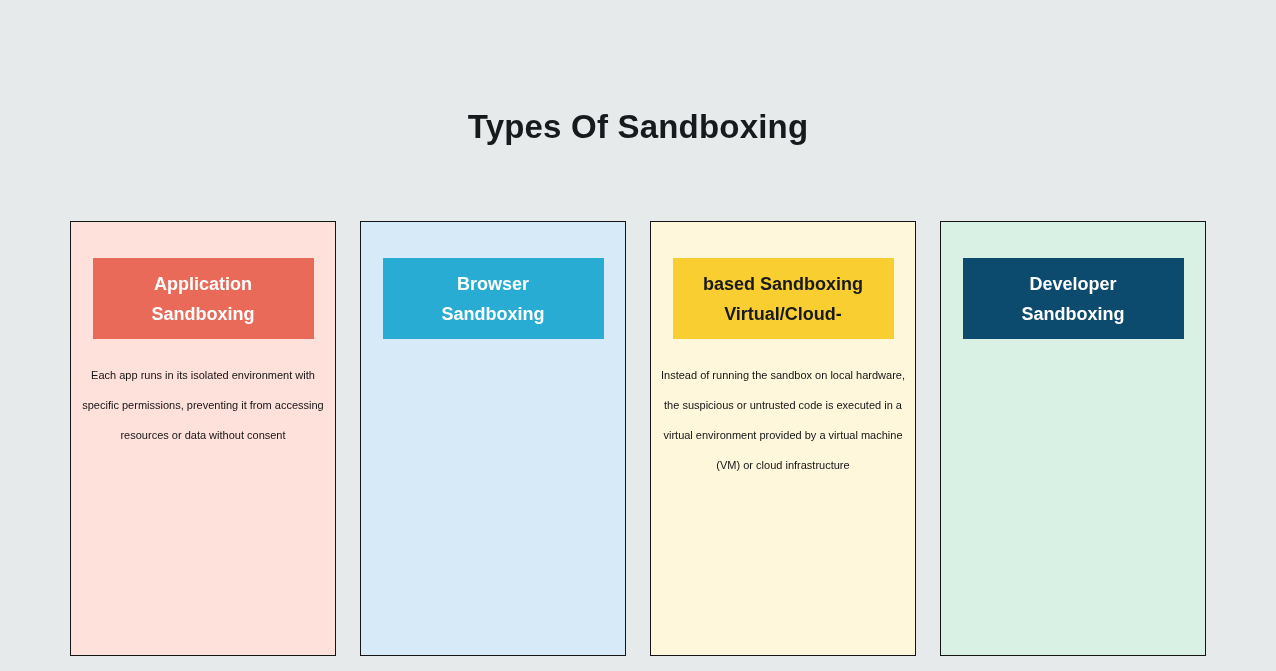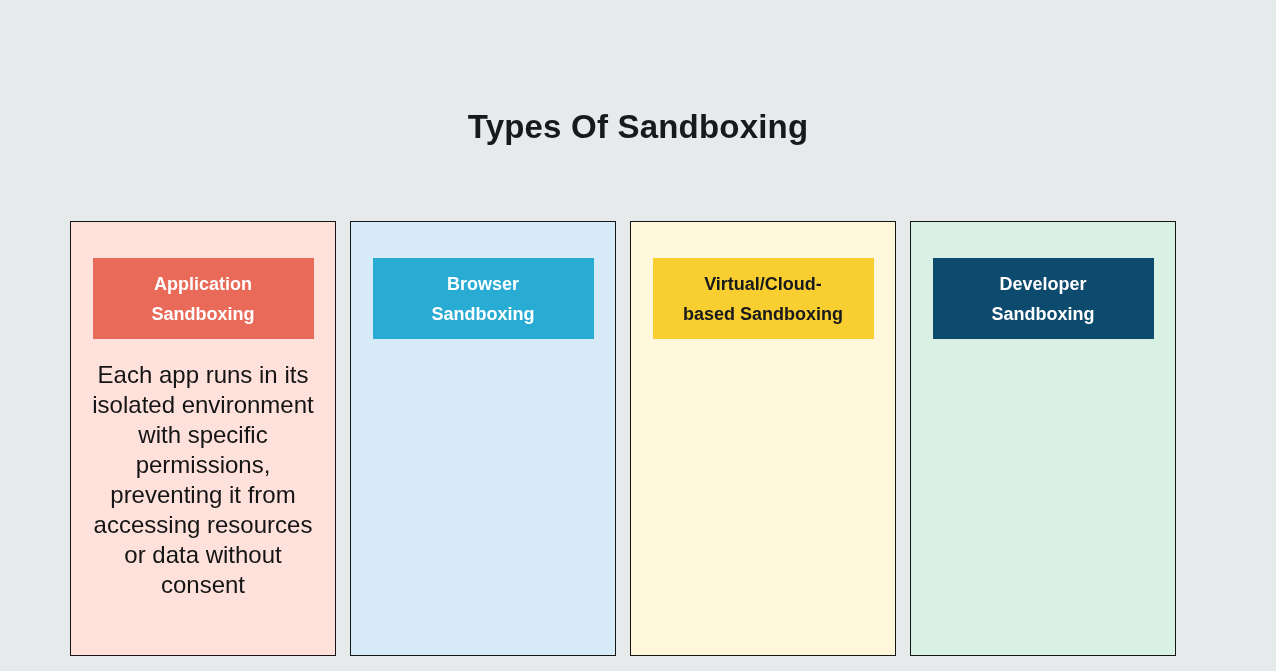--- a/index.html
+++ b/index.html
@@ -20,21 +20,21 @@
     font-weight: bold;
     letter-spacing: 0.2px;
     padding-top: 60px;
     color: #17191C;
   }
   .cards-row {
     position: absolute;
     top: 173px;
     left: 70px;
     display: flex;
-    gap: 14px;
+    gap: 24px;
   }
   .card {
     width: 266px;
     height: 435px;
     border: 1.5px solid #151515;
     display: flex;
     flex-direction: column;
     align-items: center;
   }
   .card-header {
@@ -48,21 +48,21 @@
     text-align: center;
     font-size: 18px;
     font-weight: bold;
     line-height: 30px;
     padding: 6px 4px;
   }
   .card-body {
     margin-top: 21px;
     width: 246px;
     text-align: center;
-    font-size: 24px;
+    font-size: 11px;
     line-height: 30px;
     color: #141414;
   }
 </style>
 </head>
 <body>
 
 <div class="page" style="background-color: rgb(231, 234, 235);">
 
   <div class="page-title" style="color: rgb(23, 25, 28);">Types Of Sandboxing</div>
@@ -79,23 +79,24 @@
 
     <div class="card" style="background-color: rgb(214, 234, 247); border-color: rgb(21, 21, 21);">
       <div class="card-header" style="background-color: rgb(41, 172, 211); color: rgb(255, 255, 255);">
         <span>Browser</span>
         <span>Sandboxing</span>
       </div>
     </div>
 
     <div class="card" style="background-color: rgb(254, 247, 220); border-color: rgb(21, 21, 21);">
       <div class="card-header" style="background-color: rgb(248, 206, 48); color: rgb(23, 25, 28);">
+        <span>based Sandboxing</span>
         <span>Virtual/Cloud-</span>
-        <span>based Sandboxing</span>
       </div>
+      <div class="card-body" style="color: rgb(20, 20, 20);">Instead of running the sandbox on local hardware, the suspicious or untrusted code is executed in a virtual environment provided by a virtual machine (VM) or cloud infrastructure</div>
     </div>
 
     <div class="card" style="background-color: rgb(217, 241, 229); border-color: rgb(21, 21, 21);">
       <div class="card-header" style="background-color: #0c4a6e; color: rgb(255, 255, 255);">
         <span>Developer</span>
         <span>Sandboxing</span>
       </div>
     </div>
 
   </div>

